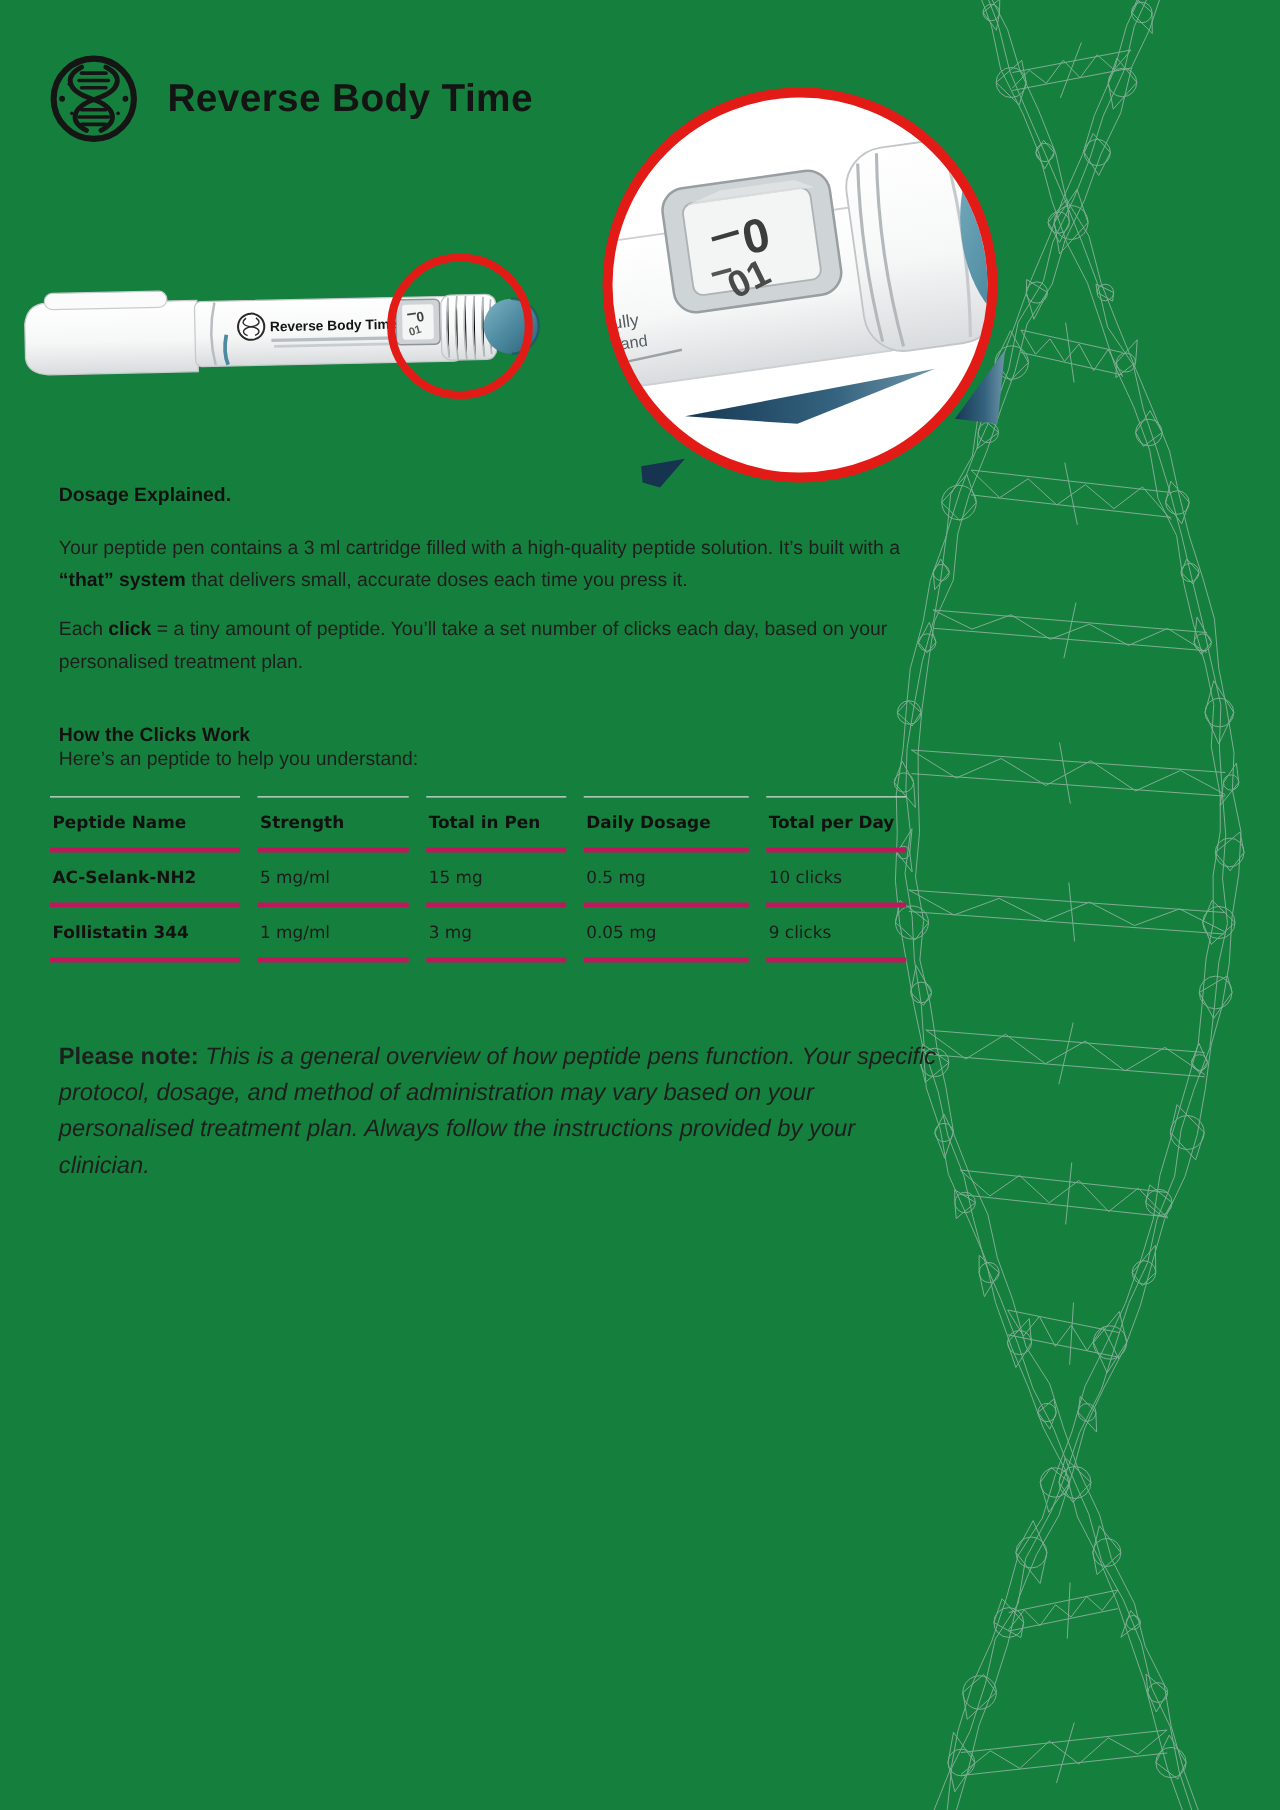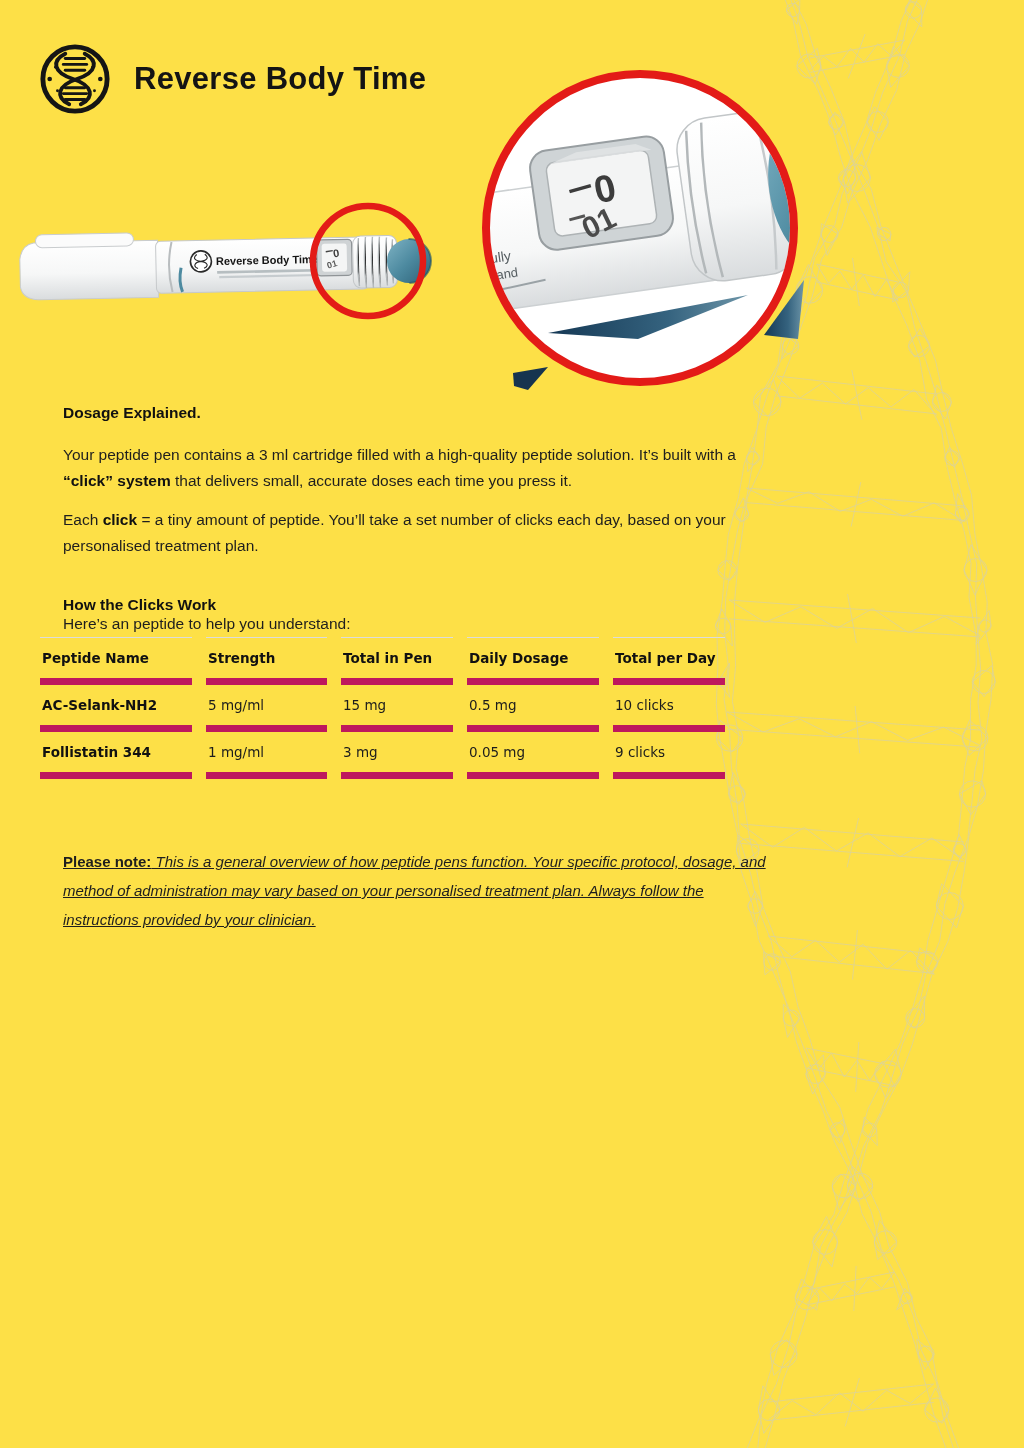--- a/index.html
+++ b/index.html
@@ -1,32 +1,32 @@
 <!DOCTYPE html>
 <html><head>
 <meta charset="utf-8">
 <style>
   html,body{margin:0;padding:0;background:#fff;}
-  .page{position:relative;width:1024px;height:1448px;background:#fde047;overflow:hidden;
+  .page{position:relative;width:1024px;height:1448px;background:#15803d;overflow:hidden;
         font-family:"Liberation Sans",sans-serif;color:#1c1c1c;}
   .dna{position:absolute;top:0;right:0;width:330px;height:1448px;}
   .brand{position:absolute;top:42px;left:38px;display:flex;align-items:center;gap:22px;}
   .brand-logo{width:74px;height:74px;}
   .brand-name{font-size:31px;font-weight:bold;letter-spacing:.3px;color:#141414;}
   .hero{position:absolute;left:0;top:55px;width:820px;height:345px;}
-  .blk{position:absolute;left:47px;margin:16px;}
+  .blk{position:absolute;left:47px;margin:0;}
   .h1x{font-size:15.5px;font-weight:bold;color:#111;}
   .para{font-size:15.5px;line-height:26px;width:694px;color:#1e1e1e;}
   .para b{color:#111;}
-  .note{font-size:15px;line-height:29px;width:708px;font-style:italic;color:#1e1e1e;text-decoration:underline;}
+  .note{font-size:19px;line-height:29px;width:708px;font-style:italic;color:#1e1e1e;}
   .note b{font-style:normal;}
   .dose-table{position:absolute;left:26px;top:637px;border-collapse:separate;border-spacing:14px 0;}
   .dose-table th,.dose-table td{font-family:"DejaVu Sans","Liberation Sans",sans-serif;
         font-size:13.5px;text-align:left;vertical-align:middle;
-        padding:12px 2px 12px 2px;border-bottom:7px solid #be185d;white-space:nowrap;}
+        padding:12px 2px 12px 2px;border-bottom:4px solid #be185d;white-space:nowrap;}
   .dose-table th{border-top:1px solid #dcdcdc;font-weight:bold;color:#111;}
   .dose-table td.cname{font-weight:bold;color:#111;}
   .c1{width:152px}.c2{width:121px}.c3{width:112px}.c4{width:132px}.c5{width:112px}
 </style>
 </head>
 <body>
 
 <div class="page">
 
   <svg class="dna" id="dna-svg" viewBox="0 0 330 1448">
@@ -309,21 +309,21 @@
 
       <polygon points="513,318 548,312 528,335 514,331" fill="#16344f"></polygon>
       <polygon points="764,280 804,225 798,284" fill="url(#shardGrad)"></polygon>
       <circle cx="640" cy="173" r="154" fill="none" stroke="#e31b17" stroke-width="8"></circle>
     </g>
   </svg>
 
   <main class="content">
     <h3 class="blk h1x" style="top:388px">Dosage Explained.</h3>
 
-    <p class="blk para" style="top:426px"><span>Your peptide pen contains a 3 ml cartridge filled with a high-quality peptide solution. It’s built with a </span><b>“click” system</b><span> that delivers small, accurate doses each time you press it.</span></p>
+    <p class="blk para" style="top:426px"><span>Your peptide pen contains a 3 ml cartridge filled with a high-quality peptide solution. It’s built with a </span><b>“that” system</b><span> that delivers small, accurate doses each time you press it.</span></p>
 
     <p class="blk para" style="top:491px"><span>Each </span><b>click</b><span> = a tiny amount of peptide. You’ll take a set number of clicks each day, based on your personalised treatment plan.</span></p>
 
     <h3 class="blk h1x" style="top:580px">How the Clicks Work</h3>
 
     <p class="blk para" style="top:595px">Here’s an peptide to help you understand:</p>
 
     <table class="dose-table">
       <colgroup>
           <col class="c1">

